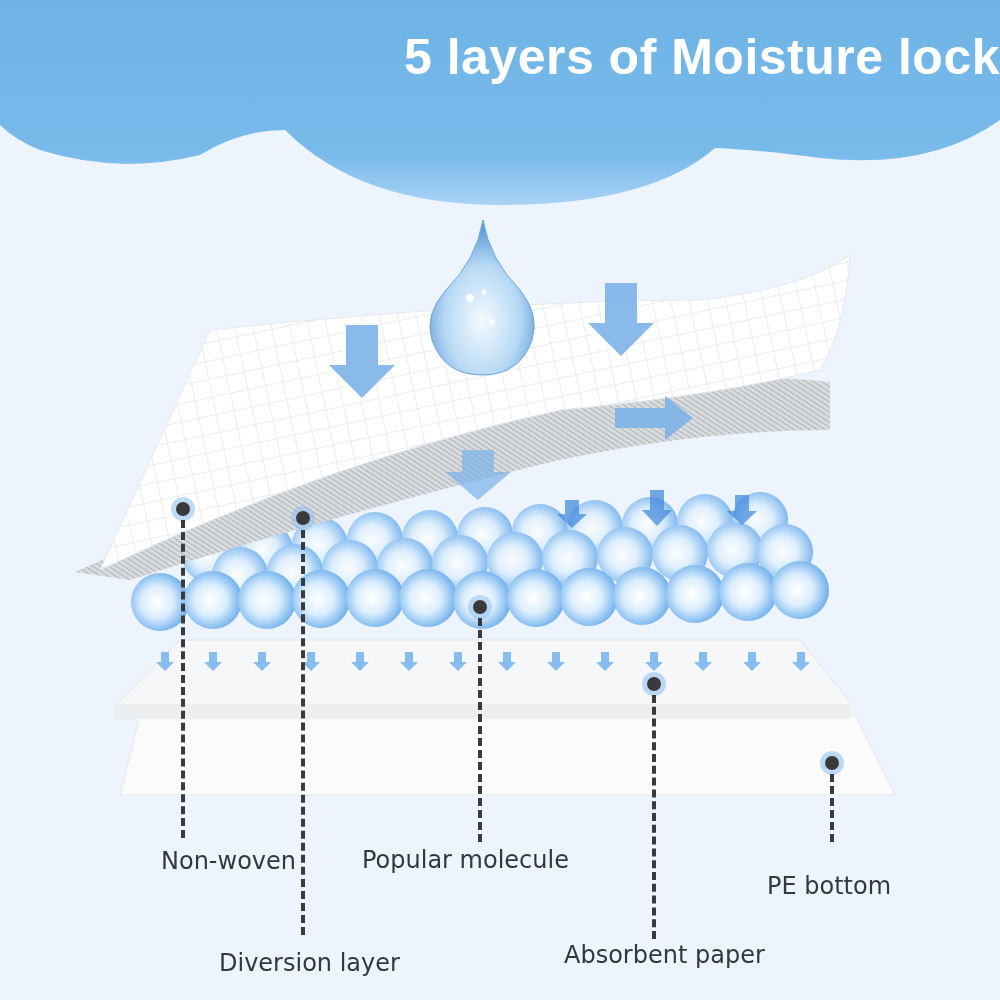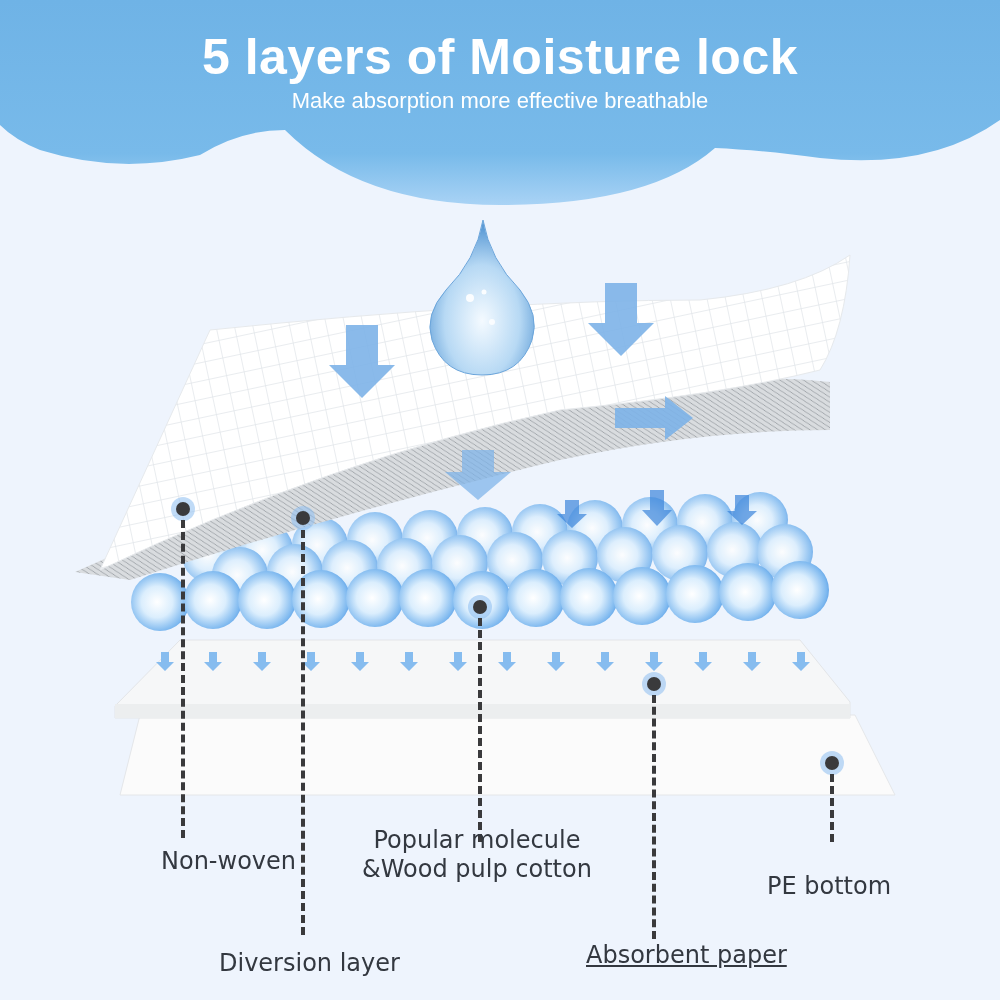--- a/index.html
+++ b/index.html
@@ -1,19 +1,19 @@
 <!DOCTYPE html>
 <html><head>
 <meta charset="utf-8">
 <style>
   html,body{margin:0;padding:0;}
   body{width:1000px;height:1000px;position:relative;overflow:hidden;background:#eef4fd;font-family:"Liberation Sans",sans-serif;}
   .abs{position:absolute;}
   .cloud{position:absolute;left:0;top:0;width:1000px;height:220px;}
-  .title{position:absolute;left:0;width:1000px;text-align:center;color:#fff;}
+  .title{position:absolute;left:0;width:1000px;text-align:right;color:#fff;}
   .t1{top:28px;font-size:50px;font-weight:bold;letter-spacing:0.5px;}
   .t2{top:86px;font-size:22px;line-height:29px;}
   .label{position:absolute;color:#333840;font-size:24px;font-family:"DejaVu Sans",sans-serif;line-height:29px;text-align:center;white-space:nowrap;}
   .pin{position:absolute;width:24px;height:24px;border-radius:50%;background:rgba(140,190,240,0.55);}
   .pin::after{content:"";position:absolute;left:5px;top:5px;width:14px;height:14px;border-radius:50%;background:#3a3a3c;}
   .dash{position:absolute;width:0;border-left:4px dashed #3a3a3c;}
 </style>
 </head>
 <body>
 
@@ -23,21 +23,20 @@
       <stop offset="0" stop-color="#6fb3e6"></stop>
       <stop offset="0.75" stop-color="#78baea"></stop>
       <stop offset="1" stop-color="#a9d3f5"></stop>
     </linearGradient>
   </defs>
   <path d="M0 0 H1000 V120 Q930 170 820 158 Q760 150 715 148 Q650 205 500 205 Q360 205 285 130 Q240 130 200 155 Q120 175 40 150 Q15 140 0 125 Z" fill="url(#cg)"></path>
 </svg>
 
 <div class="title t1">5 layers of Moisture lock</div>
 <div class="title t2">
-  <div>Make absorption more effective breathable</div>
 </div>
 
 <svg class="abs" style="left:0;top:0;" width="1000" height="1000">
   <defs>
     <radialGradient id="ball" cx="0.45" cy="0.5" r="0.6">
       <stop offset="0" stop-color="#ffffff"></stop>
       <stop offset="0.45" stop-color="#dbeefd"></stop>
       <stop offset="0.85" stop-color="#7db8ef"></stop>
       <stop offset="1" stop-color="#4f96e2"></stop>
     </radialGradient>
@@ -150,18 +149,17 @@
 <div class="dash" style="left:478px;top:618px;height:224px;"></div>
 
 <div class="pin" style="left:642px;top:672px;"></div>
 <div class="dash" style="left:652px;top:695px;height:244px;"></div>
 
 <div class="pin" style="left:820px;top:751px;"></div>
 <div class="dash" style="left:830px;top:774px;height:68px;"></div>
 
 <div class="label" style="left:135px;top:847px;margin-left:26px;">Non-woven</div>
 <div class="label" style="left:219px;top:941px;margin-top:8px;">Diversion layer</div>
-<div class="label" style="left:362px;top:826px;">
+<div class="label" style="left:362px;top:846px;text-align:right;">
   <div>Popular molecule</div>
-  <div>&amp;Wood pulp cotton</div>
 </div>
-<div class="label" style="left:586px;top:941px;text-decoration:underline;">Absorbent paper</div>
+<div class="label" style="left:564px;top:941px;">Absorbent paper</div>
 <div class="label" style="left:767px;top:847px;margin-top:25px;">PE bottom</div>
 
 </body></html>

